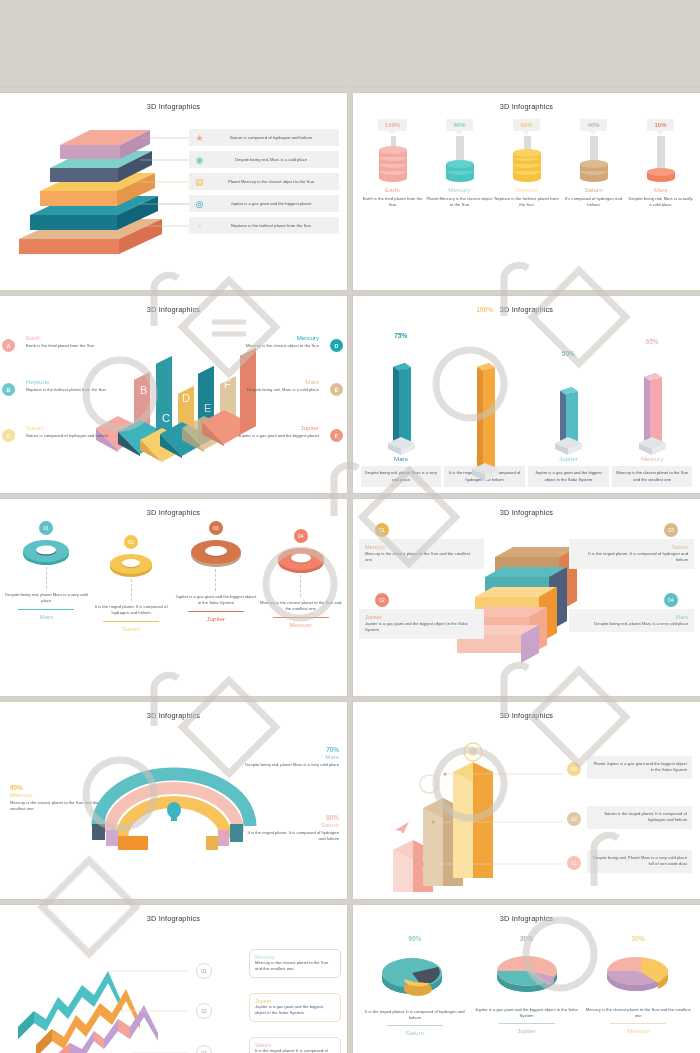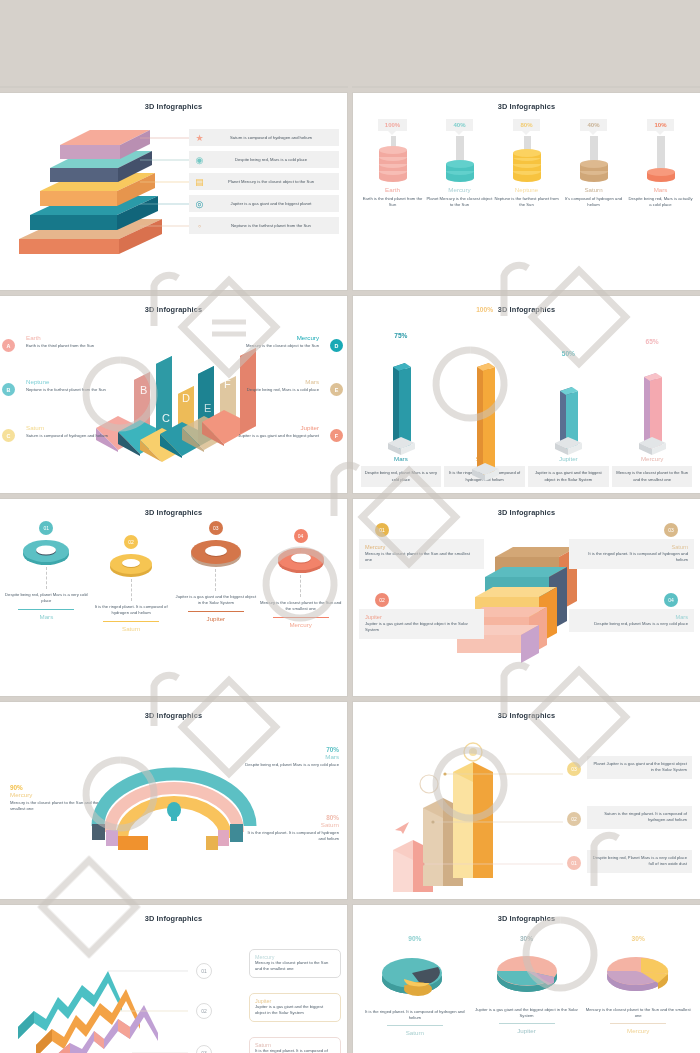--- a/index.html
+++ b/index.html
@@ -22,21 +22,21 @@
   .slide {
     background: #ffffff;
     position: relative;
     overflow: hidden;
     box-shadow: 0 0 0 1px rgba(0,0,0,0.025);
   }
   .slide.clip-top { align-self: end; }
   .slide-title {
     text-align: center;
     font-size: 7.4px;
-    font-weight: bold;
+    font-weight: normal;
     color: #2e3a46;
     padding-top: 9px;
     letter-spacing: .1px;
   }
   .body { position: relative; width: 100%; height: calc(100% - 20px); }
 
   
   .wm { position: absolute; inset: 0; pointer-events: none; z-index: 30; }
   .wm svg { width: 100%; height: 100%; }
 

